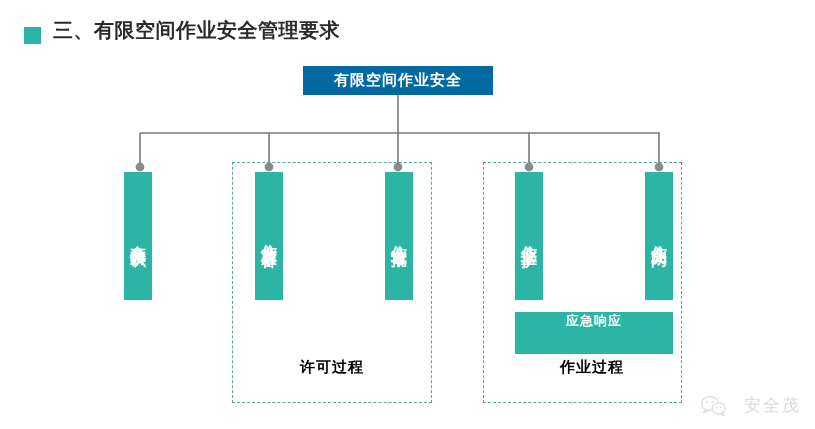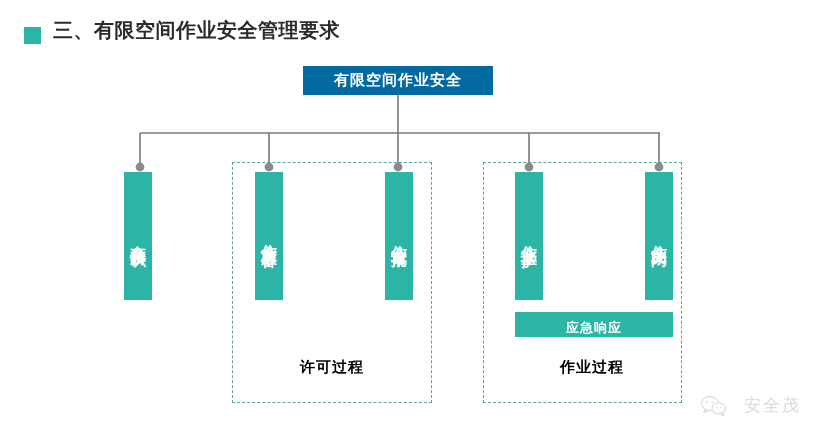--- a/index.html
+++ b/index.html
@@ -133,24 +133,24 @@
   .vnode-3 { left: 385px; }
   .vnode-4 { left: 515px; }
   .vnode-5 { left: 645px; }
 
   
   .emergency-box {
     position: absolute;
     left: 515px;
     top: 268px;
     width: 158px;
-    height: 25px;
+    height: 42px;
     background: #2cb4a4;
     display: flex;
-    align-items: flex-end;
+    align-items: flex-start;
     justify-content: center;
   }
   .emergency-box span {
     color: #ffffff;
     font-size: 13px;
     font-weight: bold;
     letter-spacing: 1px;
     white-space: nowrap;
   }
 

